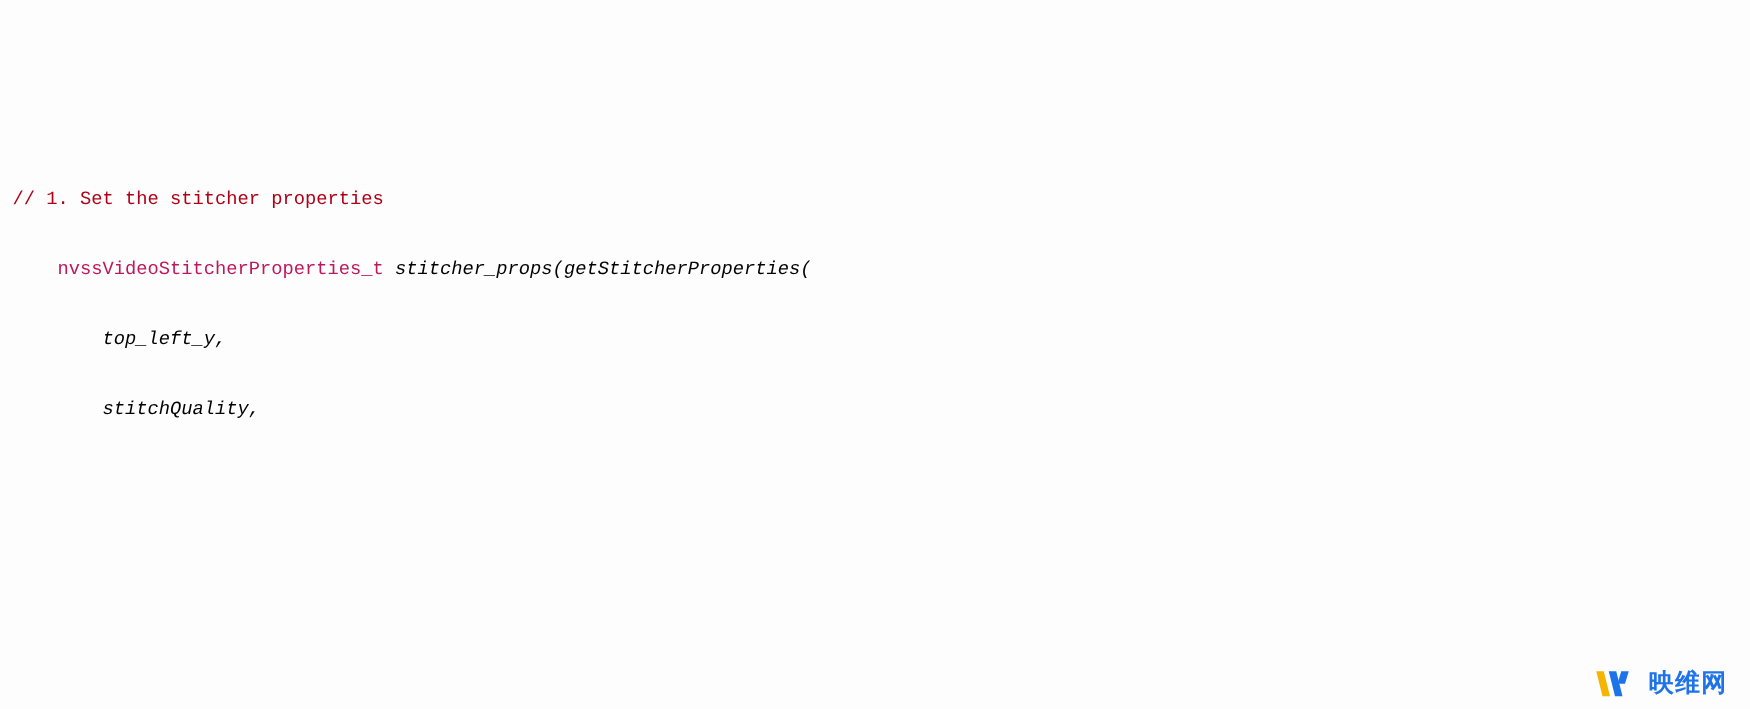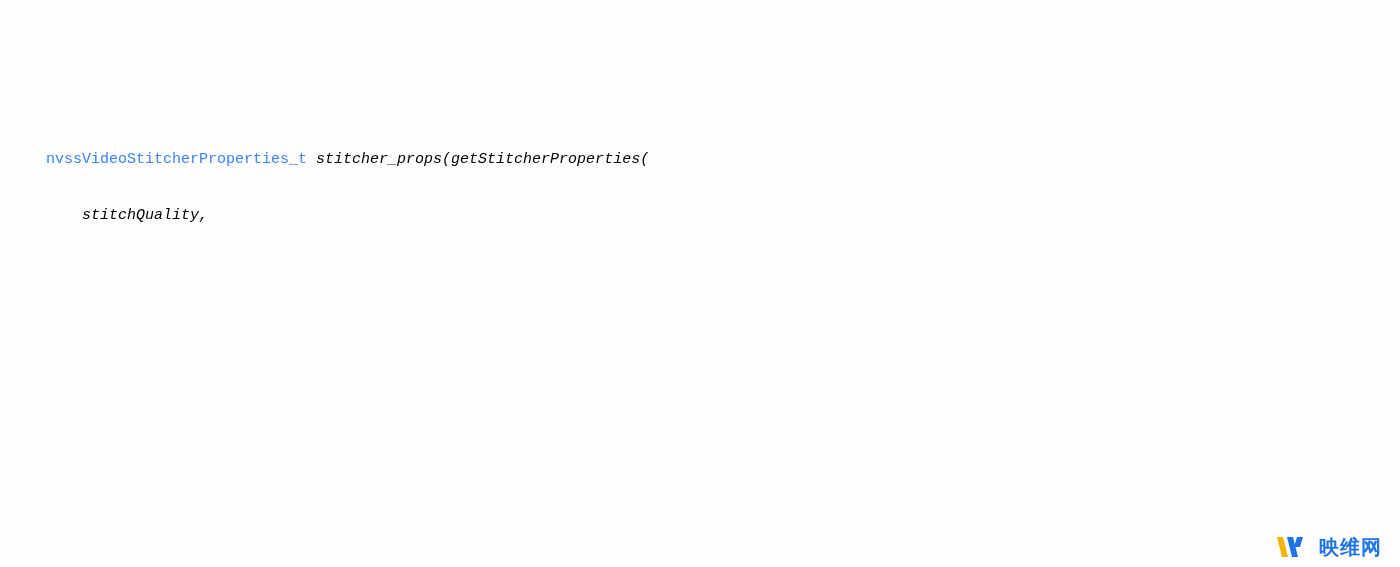--- a/index.html
+++ b/index.html
@@ -11,21 +11,21 @@
     font-size: 15px;
     line-height: 28px;
     white-space: pre;
     position: relative;
     color: #333;
     padding-top: 6px;
     padding-left: 10px;
   }
   .line { display: block; }
   .comment { color: #af0016; }
-  .type { color: #3b82f6; }
+  .type { color: #be185d; }
   .identifier { color: #000000; font-style: italic; }
   .watermark {
     position: absolute;
     right: 18px;
     bottom: 6px;
     display: flex;
     align-items: center;
     gap: 14px;
     justify-content: space-between;
   }
@@ -41,21 +41,23 @@
     color: #1e73e8;
     letter-spacing: 1px;
   }
 </style>
 </head>
 <body>
 
 
 
 <div>
+<span class="line"><span class="comment">// 1. Set the stitcher properties</span></span>
 <span class="line">    <span class="type">nvssVideoStitcherProperties_t</span> <span class="identifier">stitcher_props(getStitcherProperties(</span></span>
+<span class="line">        <span class="identifier">top_left_y,</span></span>
 <span class="line">        <span class="identifier">stitchQuality,</span></span>
 
 
 
 
 
 
 
 
 

